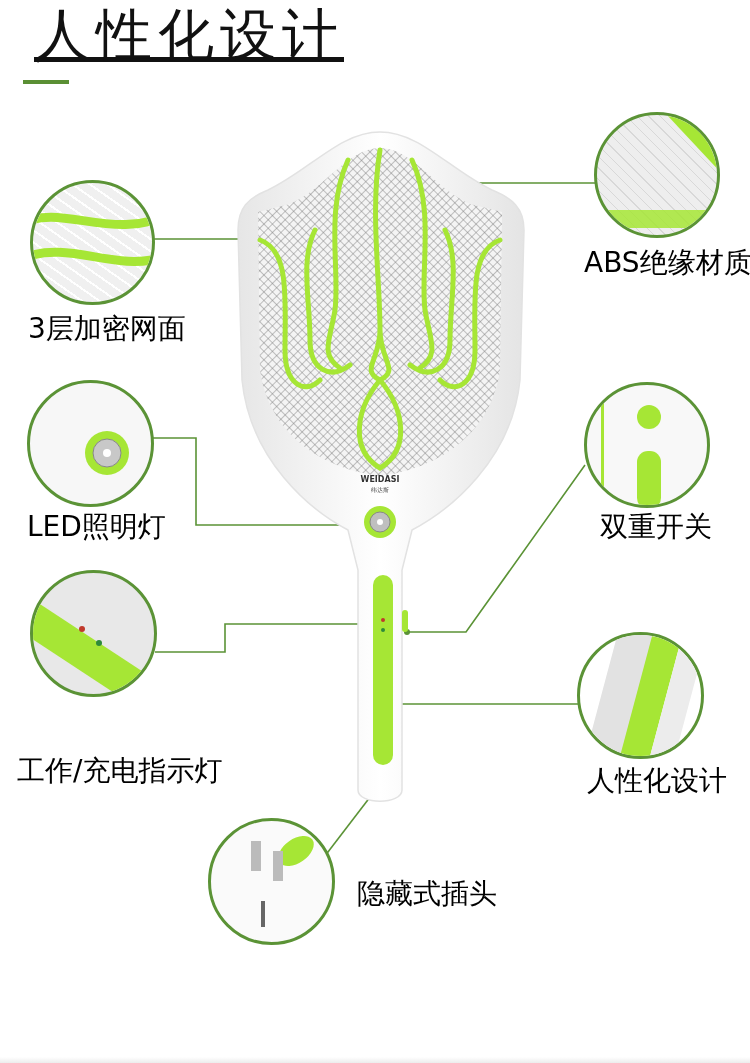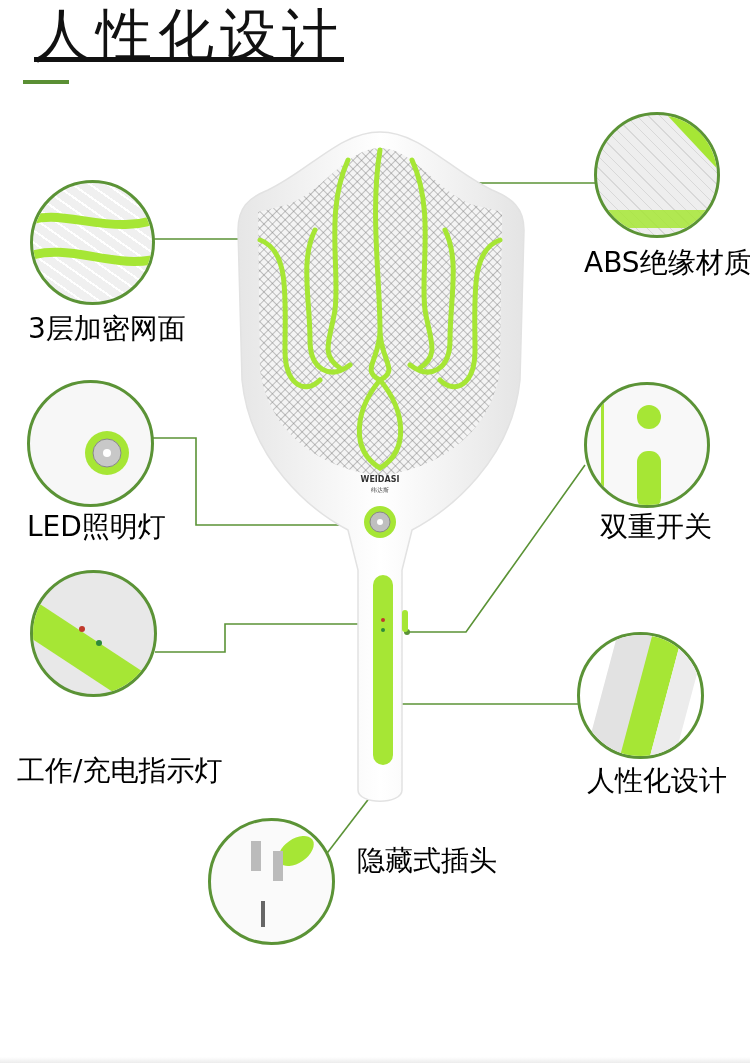--- a/index.html
+++ b/index.html
@@ -133,15 +133,15 @@
 <div class="label" style="left:587px;top:768px;">人性化设计</div>
 
 <div class="circle" style="left:208px;top:818px;width:127px;height:127px;background:#fafafa;">
   <svg width="127" height="127">
       <ellipse cx="85" cy="30" rx="20" ry="12" fill="#a6e635" transform="rotate(-35 85 30)"></ellipse>
       <rect x="40" y="20" width="10" height="30" fill="#bbb"></rect>
       <rect x="62" y="30" width="10" height="30" fill="#bbb"></rect>
       <rect x="50" y="80" width="4" height="26" fill="#666"></rect>
     </svg>
 </div>
-<div class="label" style="left:357px;top:848px;">隐藏式插头</div>
+<div class="label" style="left:357px;top:881px;">隐藏式插头</div>
 
 <div class="bottom-shade"></div>
 
 </body></html>

